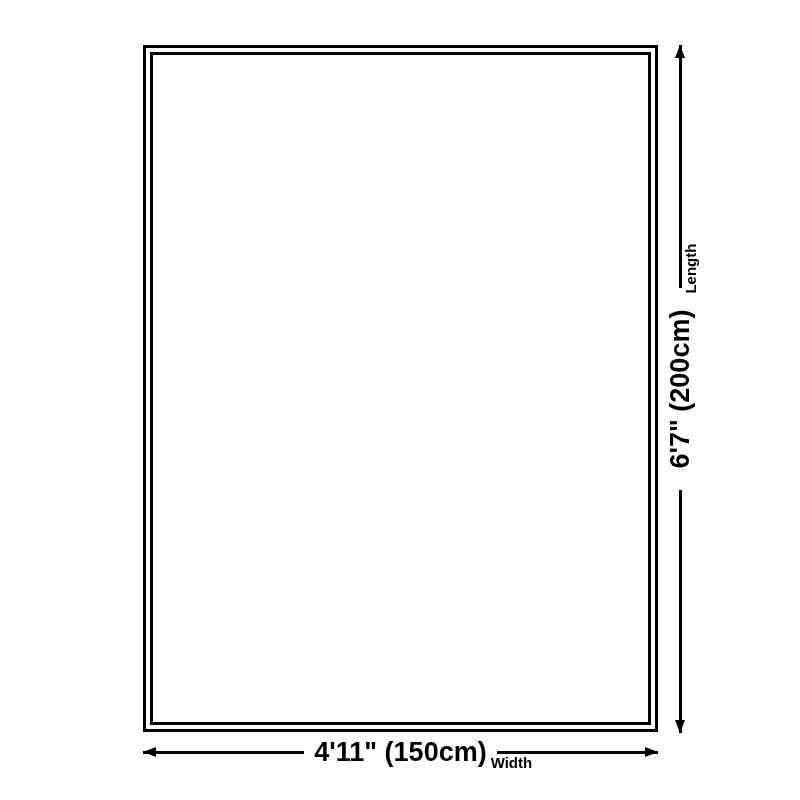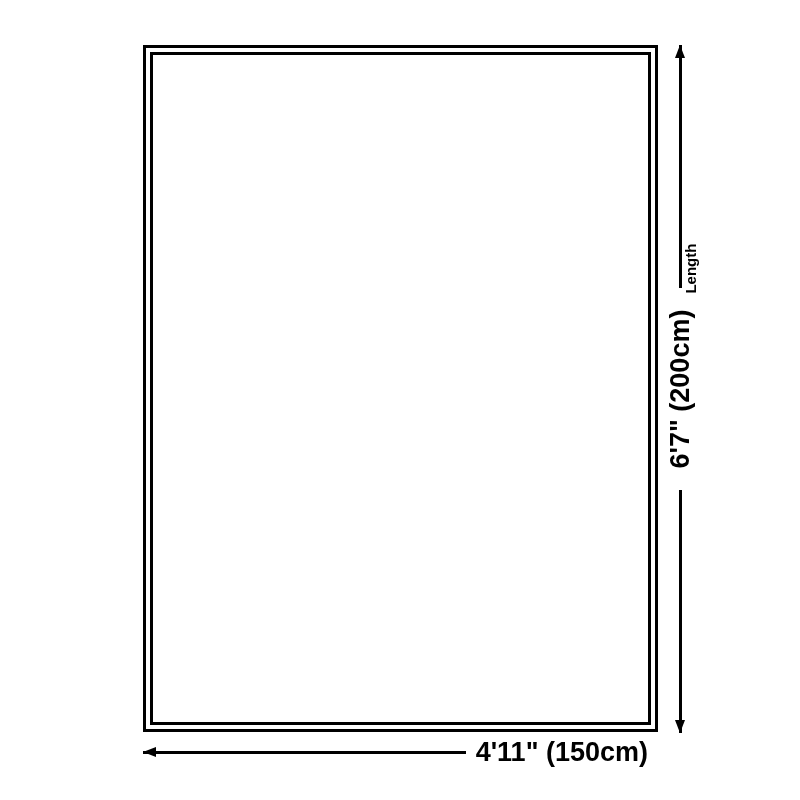--- a/index.html
+++ b/index.html
@@ -100,20 +100,24 @@
   <div class="rug-outer">
     <div class="rug-inner"></div>
   </div>
 
   <div class="dim dim-width">
     <div class="dim-row">
       <div class="seg">
         <i class="head head-start"></i>
       </div>
       <div class="value">4'11" (150cm)</div>
+      <div class="seg">
+        <i class="head head-end"></i>
+        <span class="axis-label">Width</span>
+      </div>
     </div>
   </div>
 
   <div class="dim dim-length">
     <div class="dim-row">
       <div class="seg">
         <i class="head head-start"></i>
       </div>
       <div class="value">6'7" (200cm)</div>
       <div class="seg">

